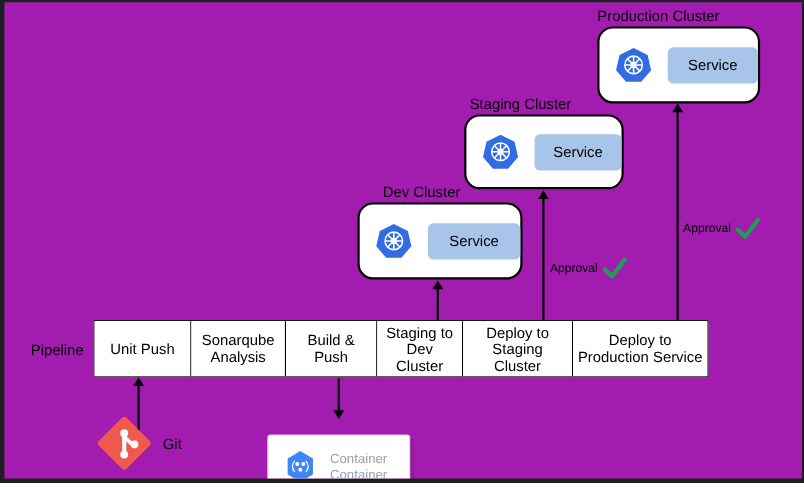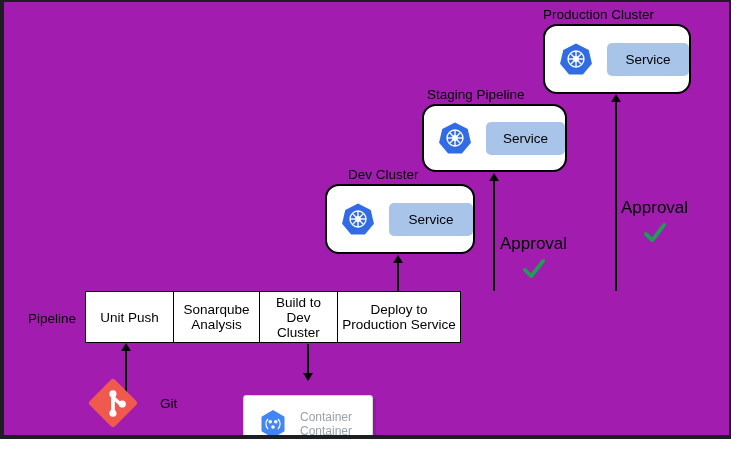--- a/index.html
+++ b/index.html
@@ -112,32 +112,31 @@
   }
   .arrow-head-up { border-bottom: 8px solid #000; }
   .arrow-head-down { border-top: 8px solid #000; }
 
   
   .approval {
     position: absolute;
     display: flex;
     align-items: center;
     gap: 5px;
-    font-size: 17px;
+    font-size: 11px;
     white-space: nowrap;
-    flex-direction: column;
   }
   .check { width: 22px; height: 20px; display: block; }
 
   
   .git-wrap {
     position: absolute;
     display: flex;
     align-items: center;
-    gap: 21px;
+    gap: 9px;
   }
   .git-icon { width: 52px; height: 52px; display: block; }
   .git-label { font-size: 13.5px; }
 
   
   .registry {
     position: absolute;
     left: 239px;
     top: 377px;
     width: 130px;
@@ -178,21 +177,21 @@
         <line x1="37" y1="32" x2="47" y2="32"></line>
         <line x1="21.4" y1="21.4" x2="28.5" y2="28.5"></line>
         <line x1="35.5" y1="35.5" x2="42.6" y2="42.6"></line>
         <line x1="42.6" y1="21.4" x2="35.5" y2="28.5"></line>
         <line x1="28.5" y1="35.5" x2="21.4" y2="42.6"></line>
       </g>
     </svg>
     <div class="svc-box">Service</div>
   </div>
 
-  <div class="cluster-title" style="left:423px; top:85px;">Staging Pipeline</div>
+  <div class="cluster-title" style="left:423px; top:85px;">Staging Cluster</div>
   <div class="cluster" style="left:418px; top:102px; width:145px; height:68px;">
     <svg class="k8s" viewBox="0 0 64 64">
       <polygon points="32,3 56,15 62,41 45,61 19,61 2,41 8,15" fill="#326ce5"></polygon>
       <g fill="none" stroke="#ffffff" stroke-width="2.6">
         <circle cx="32" cy="32" r="15"></circle>
         <circle cx="32" cy="32" r="4.2" fill="#ffffff"></circle>
         <line x1="32" y1="17" x2="32" y2="27"></line>
         <line x1="32" y1="37" x2="32" y2="47"></line>
         <line x1="17" y1="32" x2="27" y2="32"></line>
         <line x1="37" y1="32" x2="47" y2="32"></line>
@@ -246,21 +245,23 @@
     <svg class="check" viewBox="0 0 24 22">
       <path d="M2 12 L9 19 L22 2" stroke="#1e9e54" stroke-width="4.2" fill="none" stroke-linecap="round" stroke-linejoin="round"></path>
     </svg>
   </div>
 
   <div class="lbl pipeline-label">Pipeline</div>
 
   <div class="pipeline-row">
     <div class="stage stage-w1">Unit Push</div>
     <div class="stage stage-w2">Sonarqube Analysis</div>
-    <div class="stage stage-w4">Build to Dev Cluster</div>
+    <div class="stage stage-w3">Build &amp; Push</div>
+    <div class="stage stage-w4">Staging to Dev Cluster</div>
+    <div class="stage stage-w5">Deploy to Staging Cluster</div>
     <div class="stage stage-w6">Deploy to Production Service</div>
   </div>
 
   <div class="arrow" style="left:121px; top:348px; height:43px;"></div>
   <div class="arrow-head-up" style="left:117px; top:341px;"></div>
 
   <div class="arrow" style="left:303px; top:342px; height:30px;"></div>
   <div class="arrow-head-down" style="left:299px; top:371px;"></div>
 
   <div class="git-wrap" style="left:83px; top:375px;">

